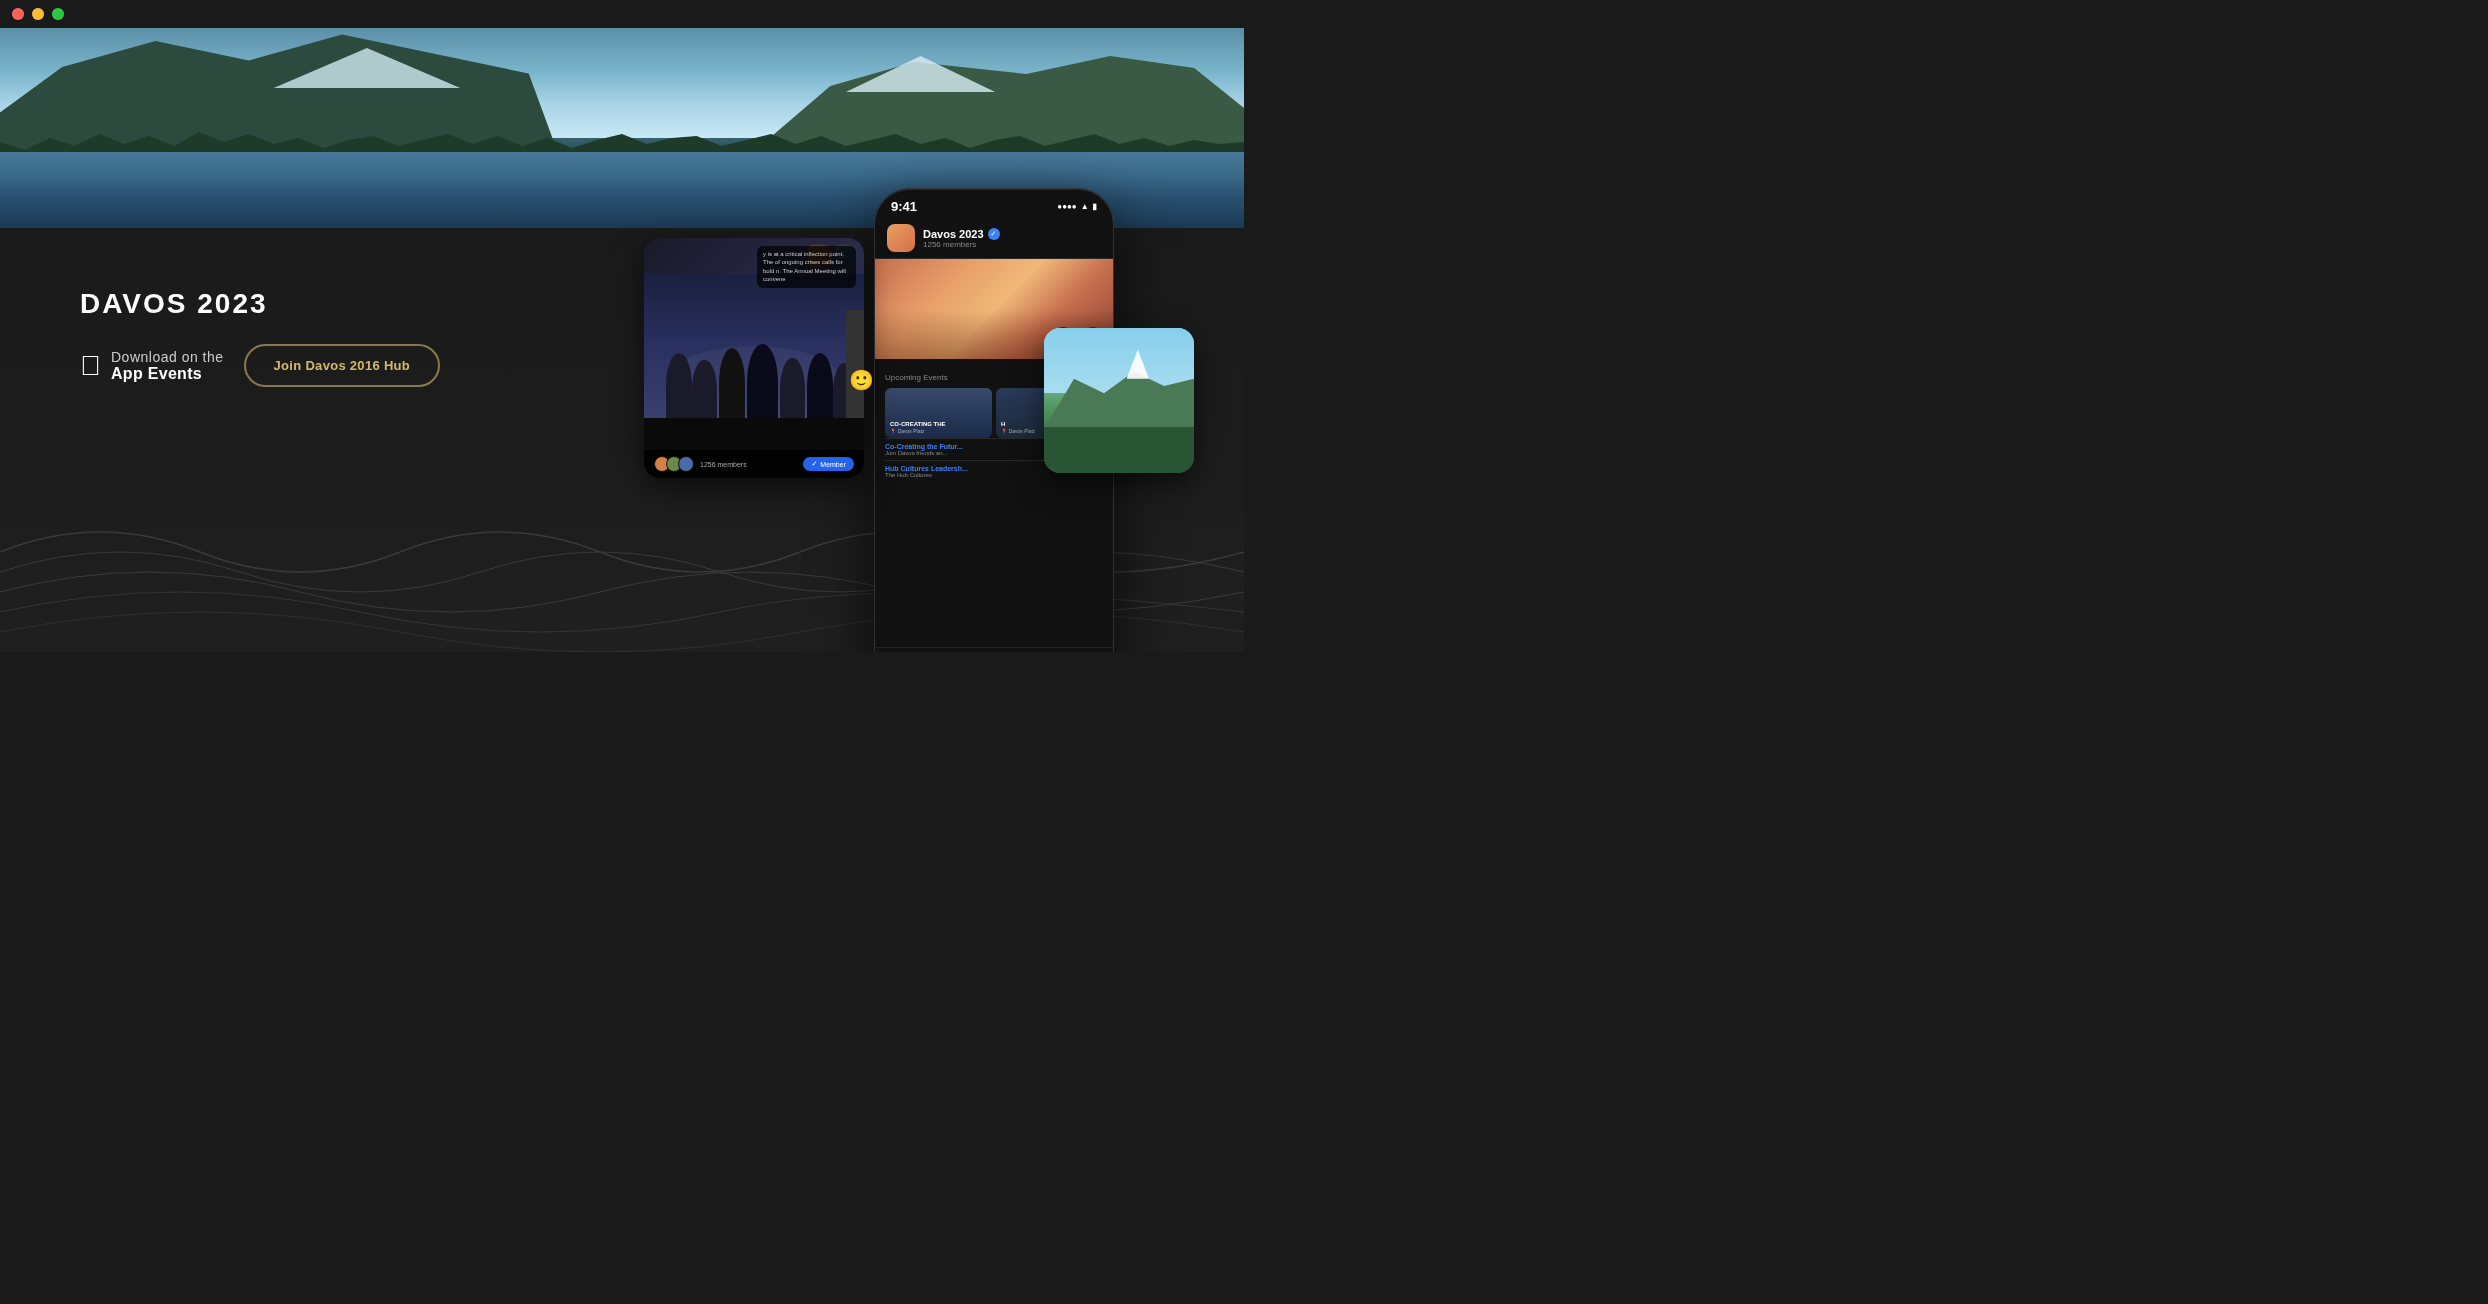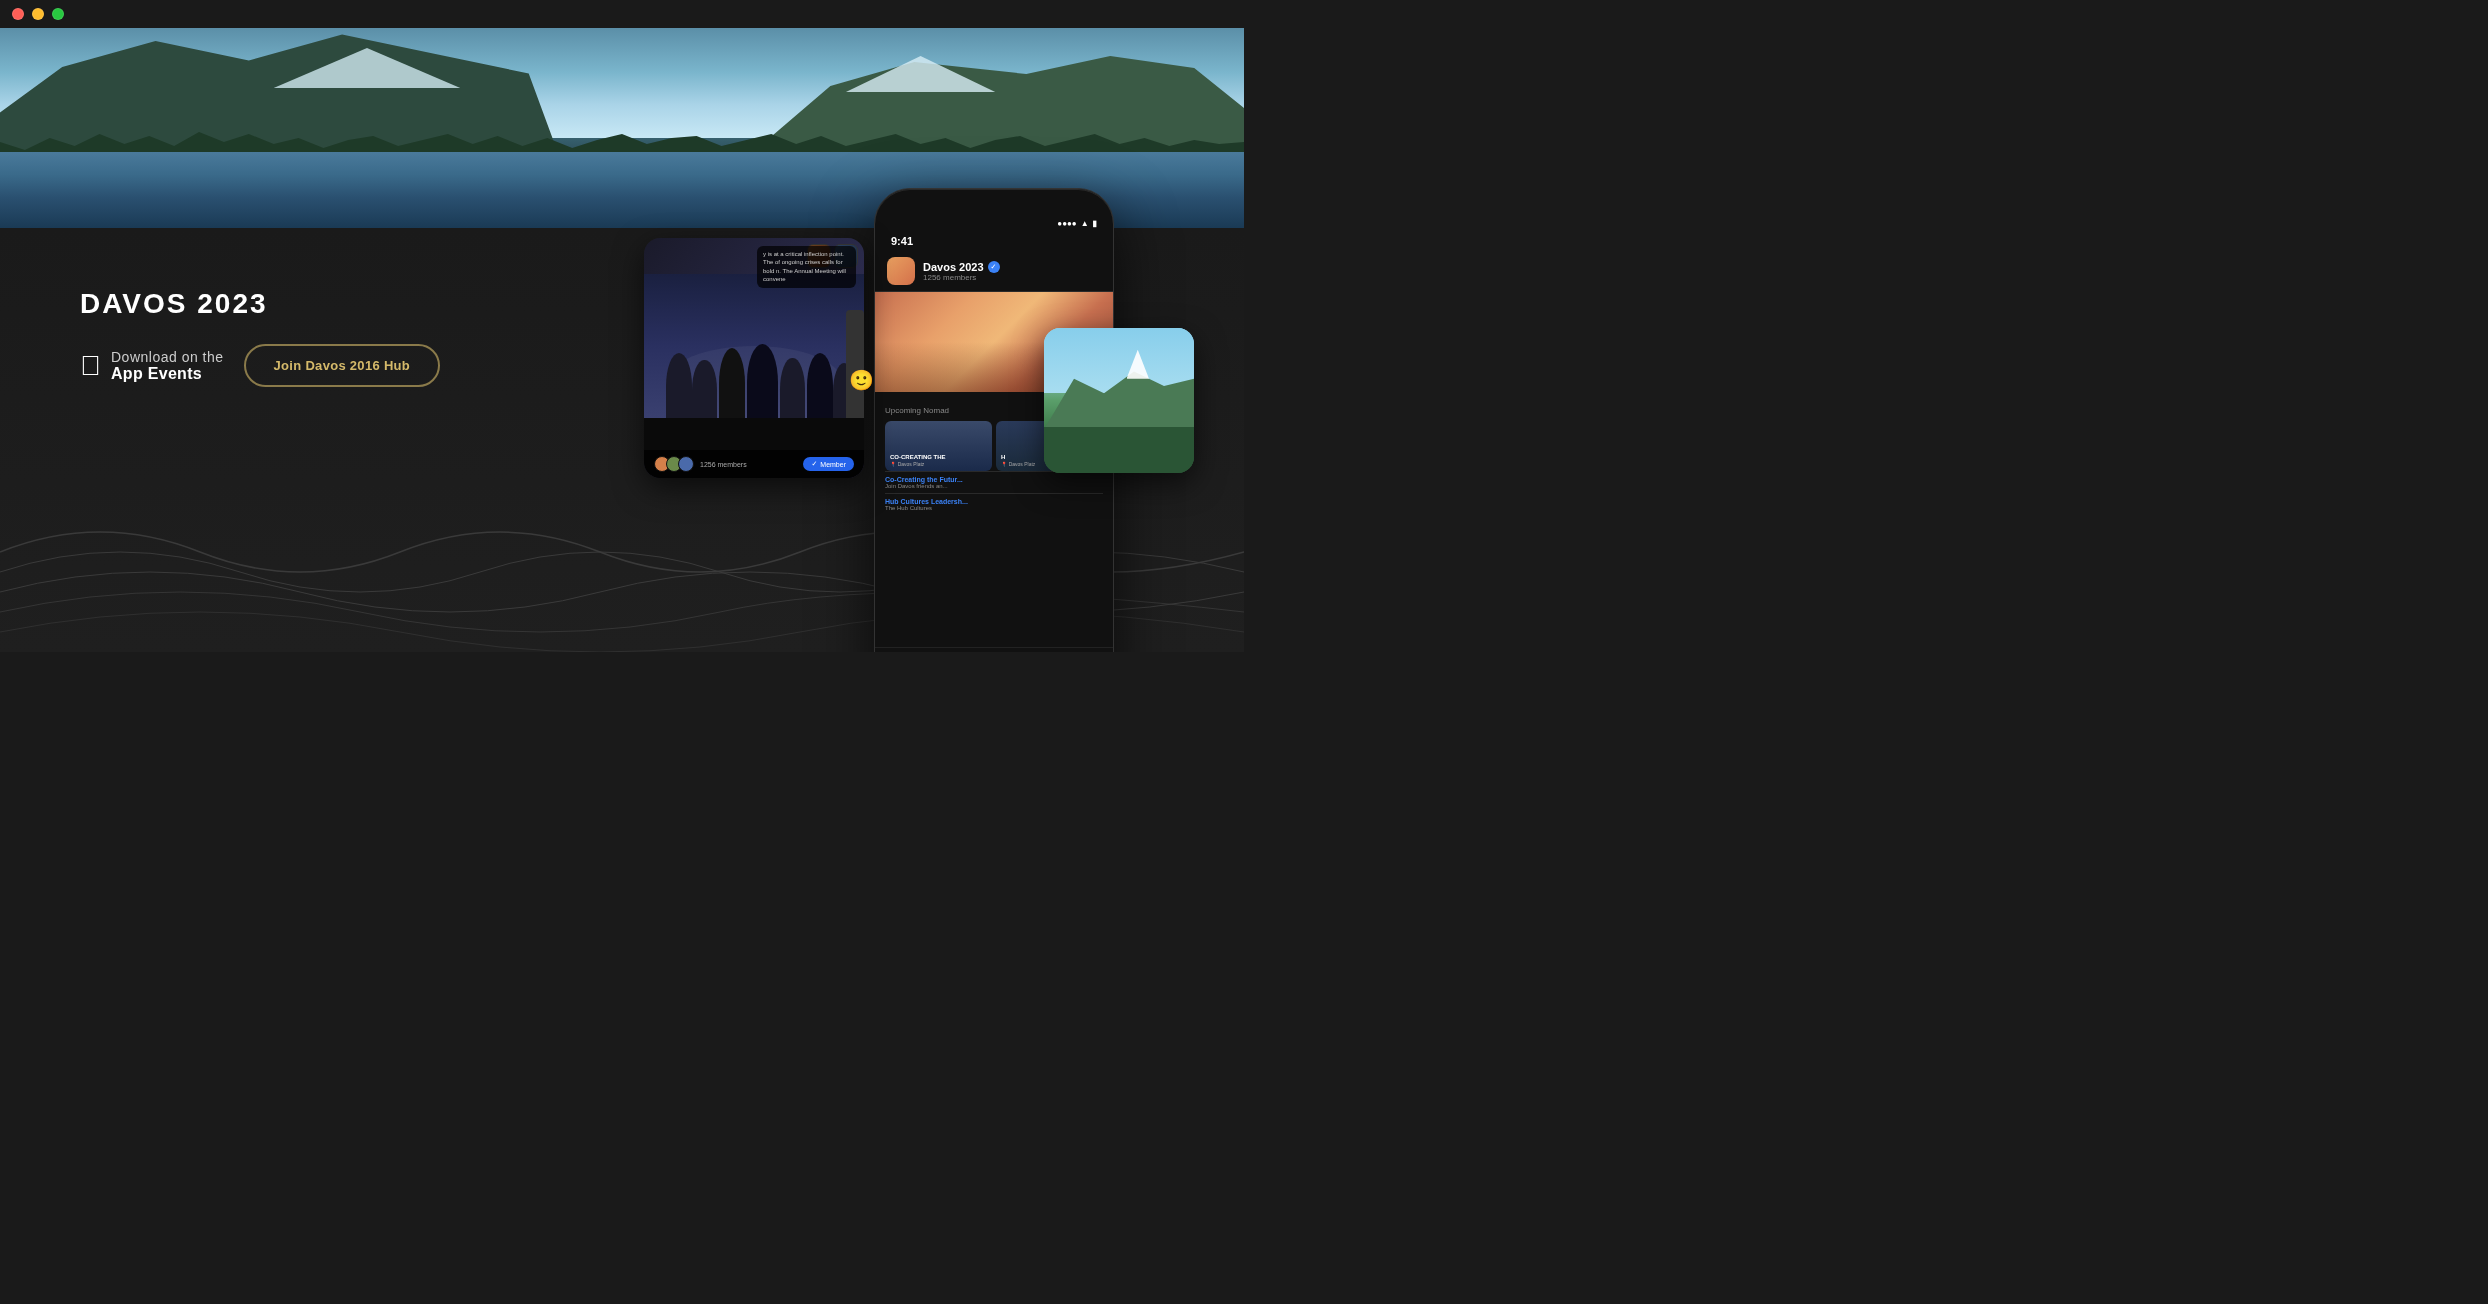--- a/index.html
+++ b/index.html
@@ -264,23 +264,22 @@
       display: flex;
       justify-content: space-between;
       align-items: center;
       padding: 10px 16px 4px;
       font-size: 10px;
       color: #ffffff;
       font-weight: 600;
     }
 
     .status-time {
-      font-size: 11px;
+      font-size: 13px;
       font-weight: 700;
-      margin-top: 36px;
     }
 
     .status-icons {
       display: flex;
       gap: 4px;
       align-items: center;
       font-size: 8px;
     }
 
     
@@ -763,21 +762,21 @@
         </div>
         <div class="hub-header-overlay-icons">
           <div class="icon-circle">🌐</div>
           <div class="icon-circle">⬆</div>
         </div>
       </div>
 
       <div class="phone-content">
 
         <div class="phone-upcoming">
-          <div class="upcoming-title">Upcoming Nomad</div>
+          <div class="upcoming-title">Upcoming Events</div>
 
           <div class="upcoming-grid">
             <div class="upcoming-event">
               <div class="upcoming-event-bg co-creating">
                 <div class="upcoming-event-title">CO-CREATING THE</div>
                 <div class="upcoming-event-loc">
                   <span>📍</span>
                   <span>Davos Platz</span>
                 </div>
               </div>

